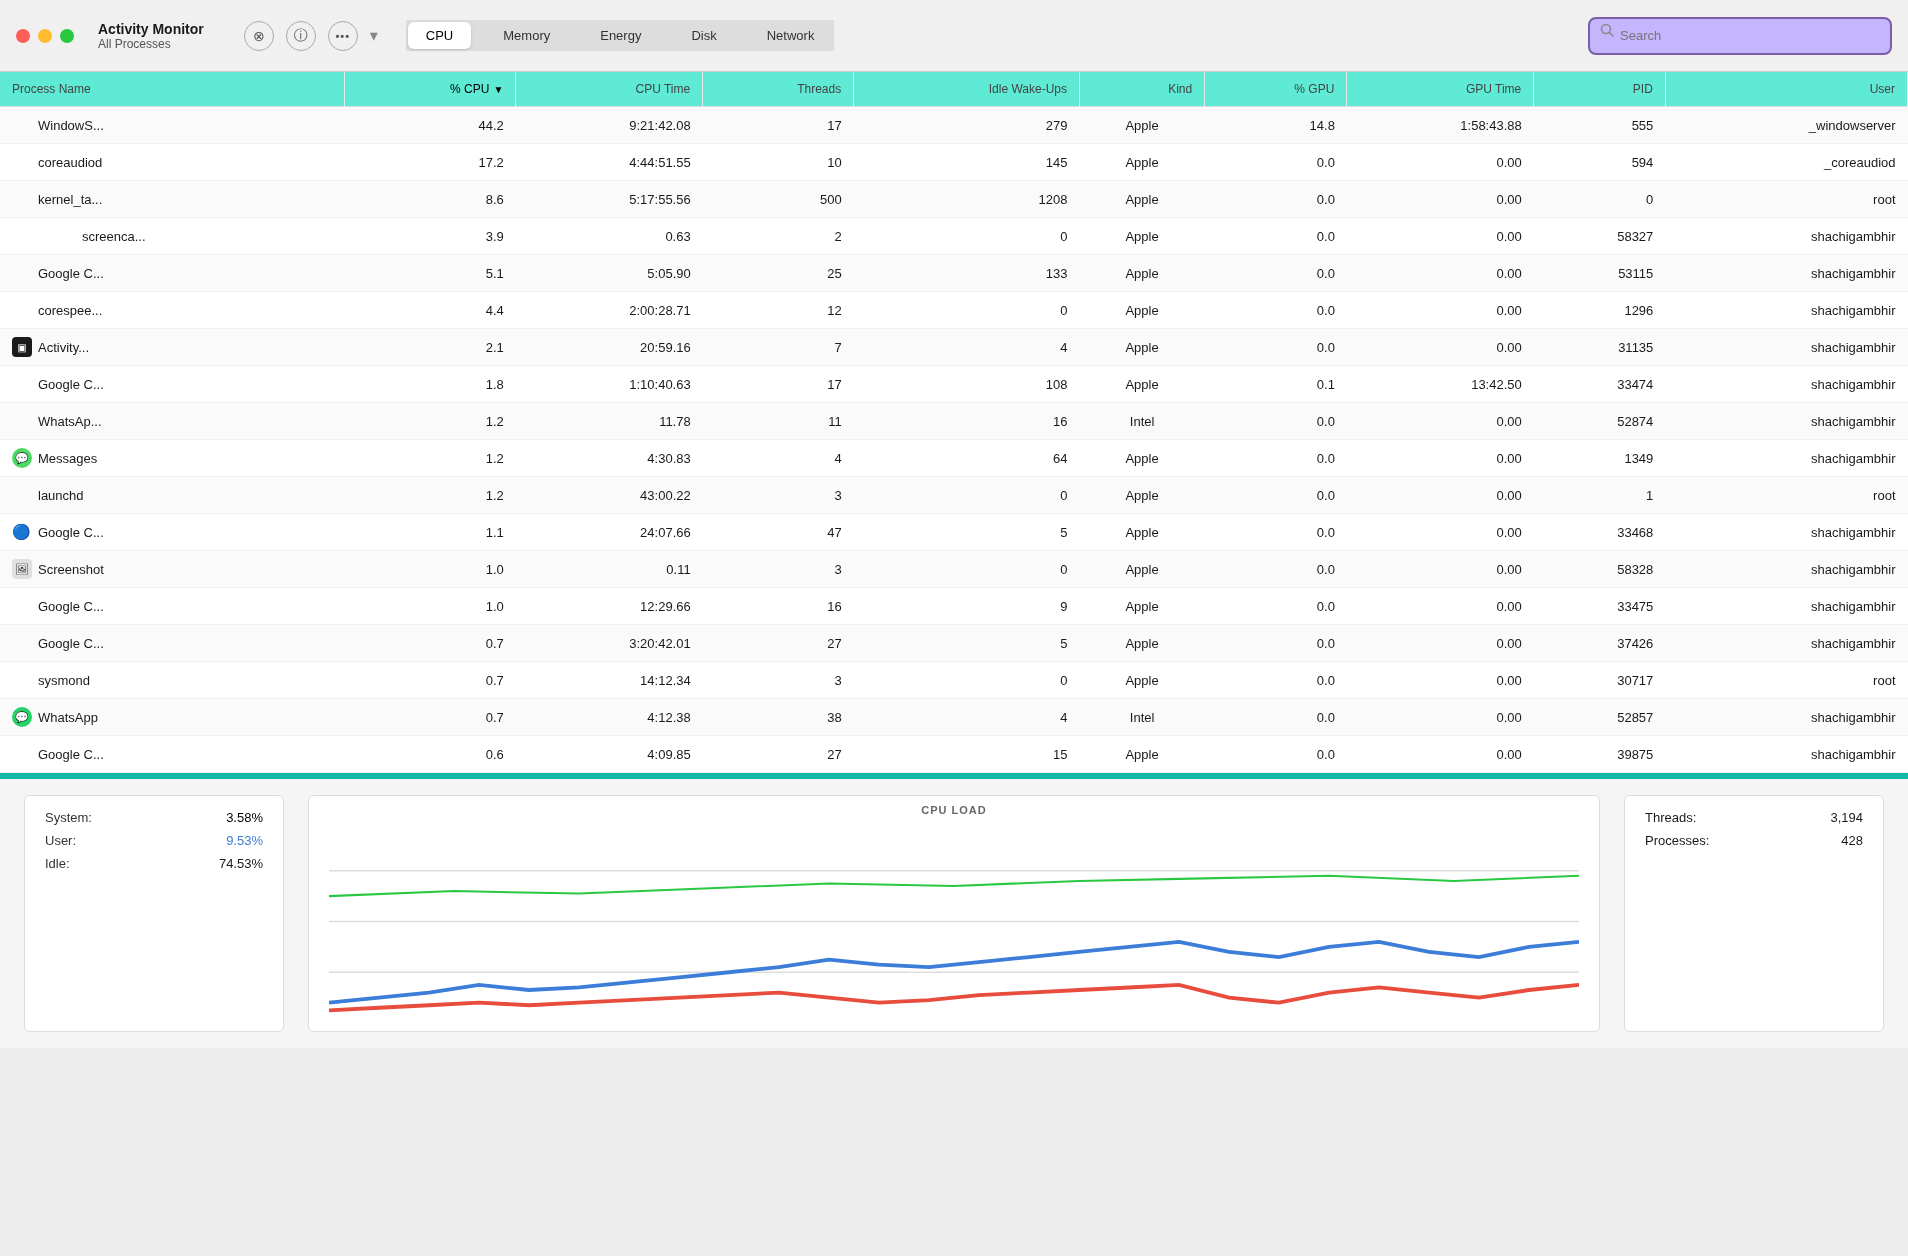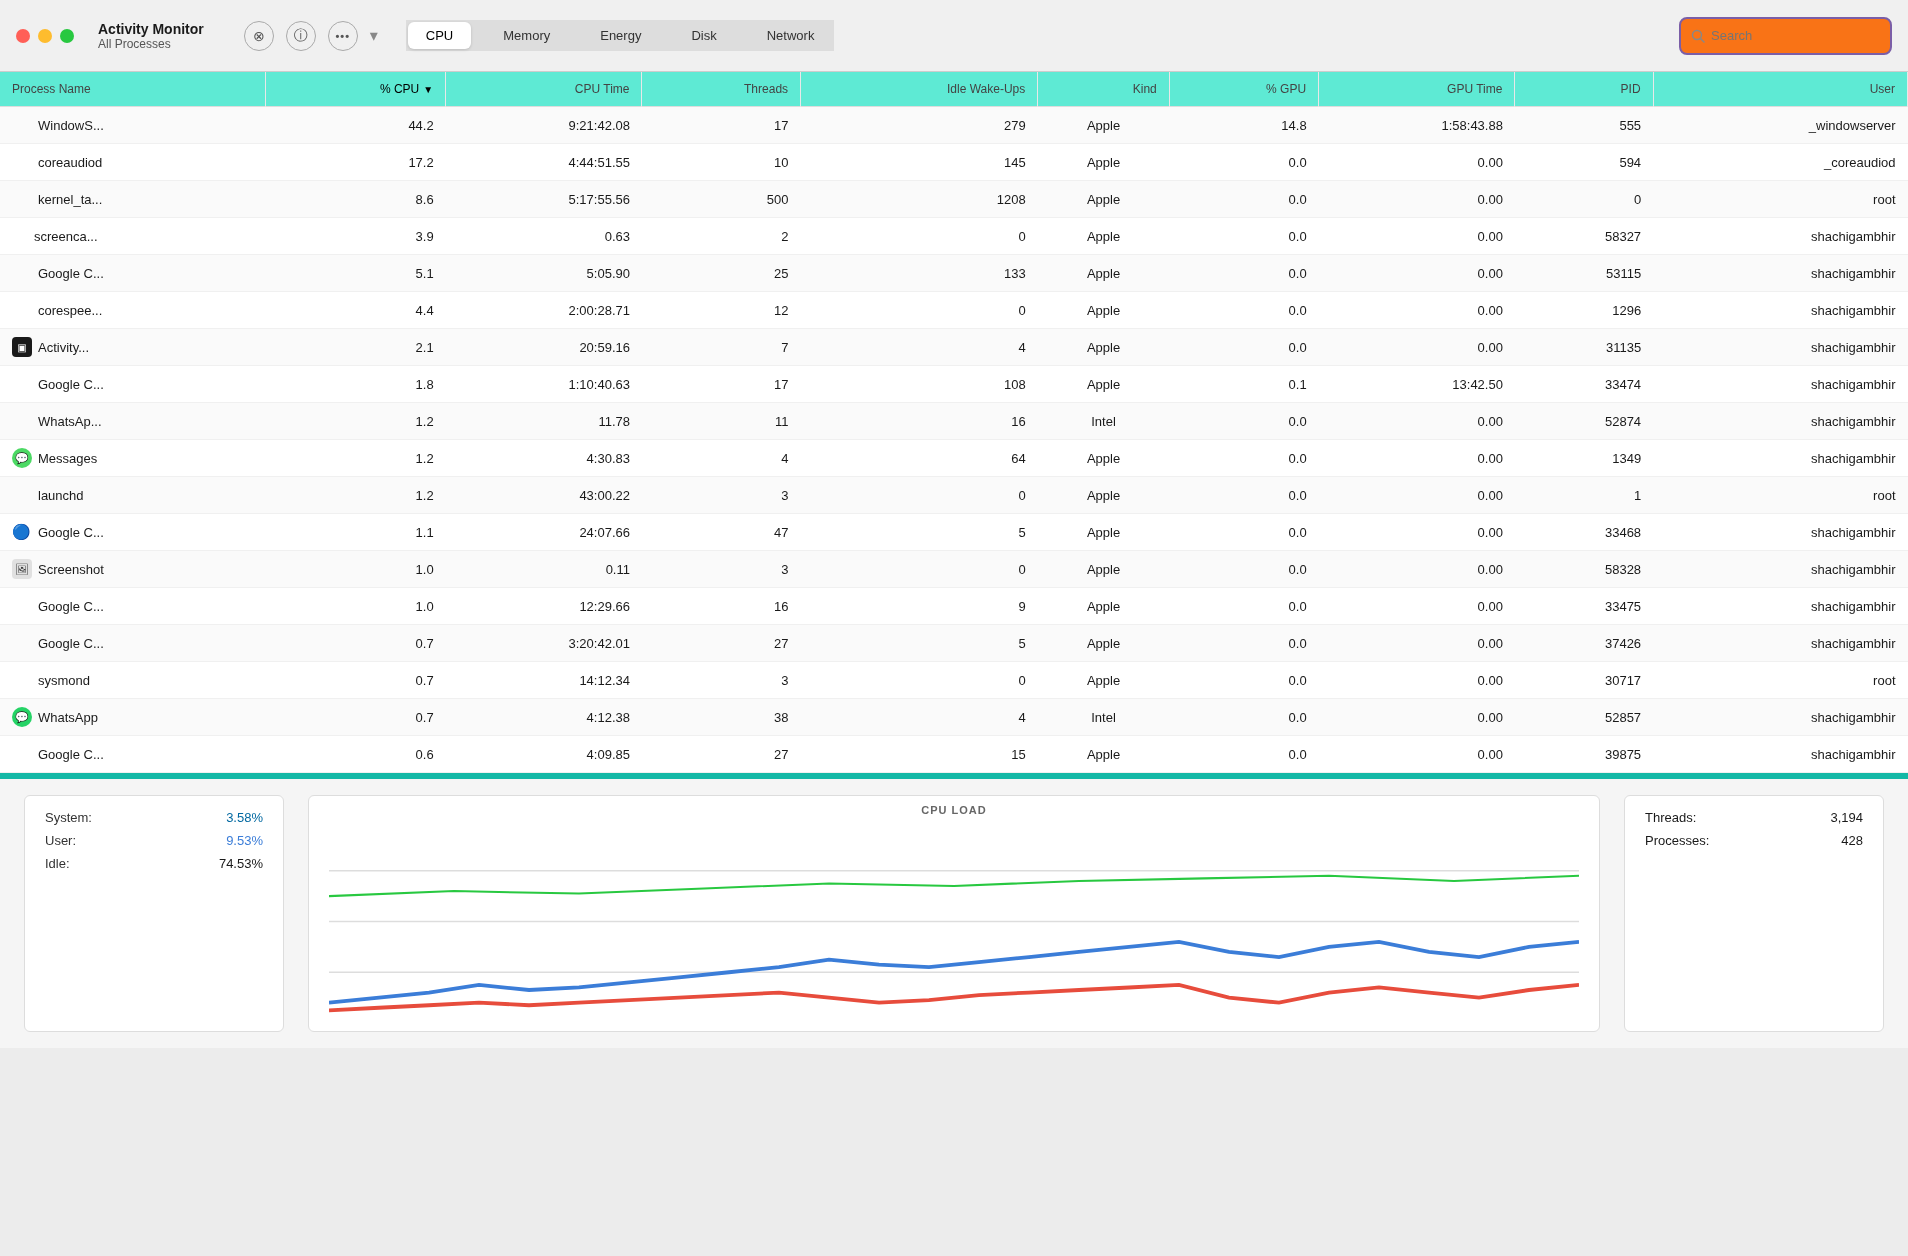--- a/index.html
+++ b/index.html
@@ -93,28 +93,27 @@
     }
     .tab-btn.active {
       background: #fff;
       color: #000;
       font-weight: 500;
       box-shadow: 0 1px 3px rgba(0,0,0,0.15);
     }
 
     .search-box {
       display: flex;
-      align-items: center;
       border: 2px solid #7b5ea7;
       border-radius: 8px;
       padding: 4px 10px;
-      background: #f97316;
+      background: #c4b5fd;
       gap: 6px;
       margin-left: auto;
-      width: 213px;
+      width: 304px;
       height: 38px;
     }
     .search-box input {
       border: none;
       outline: none;
       font-size: 13px;
       color: #333;
       background: transparent;
       width: 100%;
     }
@@ -195,21 +194,21 @@
       padding: 14px 20px;
       min-width: 260px;
     }
     .stat-row {
       display: flex;
       justify-content: space-between;
       margin-bottom: 8px;
       font-size: 13px;
     }
     .stat-label { color: #333; }
-    .stat-value-red { color: #0369a1; font-weight: 500; }
+    .stat-value-red { color: #000000; font-weight: 500; }
     .stat-value-blue { color: #3b7dd8; font-weight: 500; }
     .stat-value-black { color: #1a1a1a; }
 
     .chart-panel {
       background: #fff;
       border: 1px solid #ddd;
       border-radius: 6px;
       flex: 1;
       padding: 8px 20px;
       display: flex;
@@ -341,21 +340,21 @@
           <td>5:17:55.56</td>
           <td>500</td>
           <td>1208</td>
           <td style="text-align: center;">Apple</td>
           <td>0.0</td>
           <td>0.00</td>
           <td>0</td>
           <td>root</td>
         </tr>
         <tr>
-          <td style="display: flex; gap: 2px;">
+          <td style="display: flex; gap: 16px; margin-left: 34px;">
             <span style="width: 20px; height: 20px; flex-shrink: 0; display: flex; align-items: center; justify-content: center; border-radius: 4px;"></span>
             <span>screenca...</span>
           </td>
           <td>3.9</td>
           <td>0.63</td>
           <td>2</td>
           <td>0</td>
           <td style="text-align: center;">Apple</td>
           <td>0.0</td>
           <td>0.00</td>

